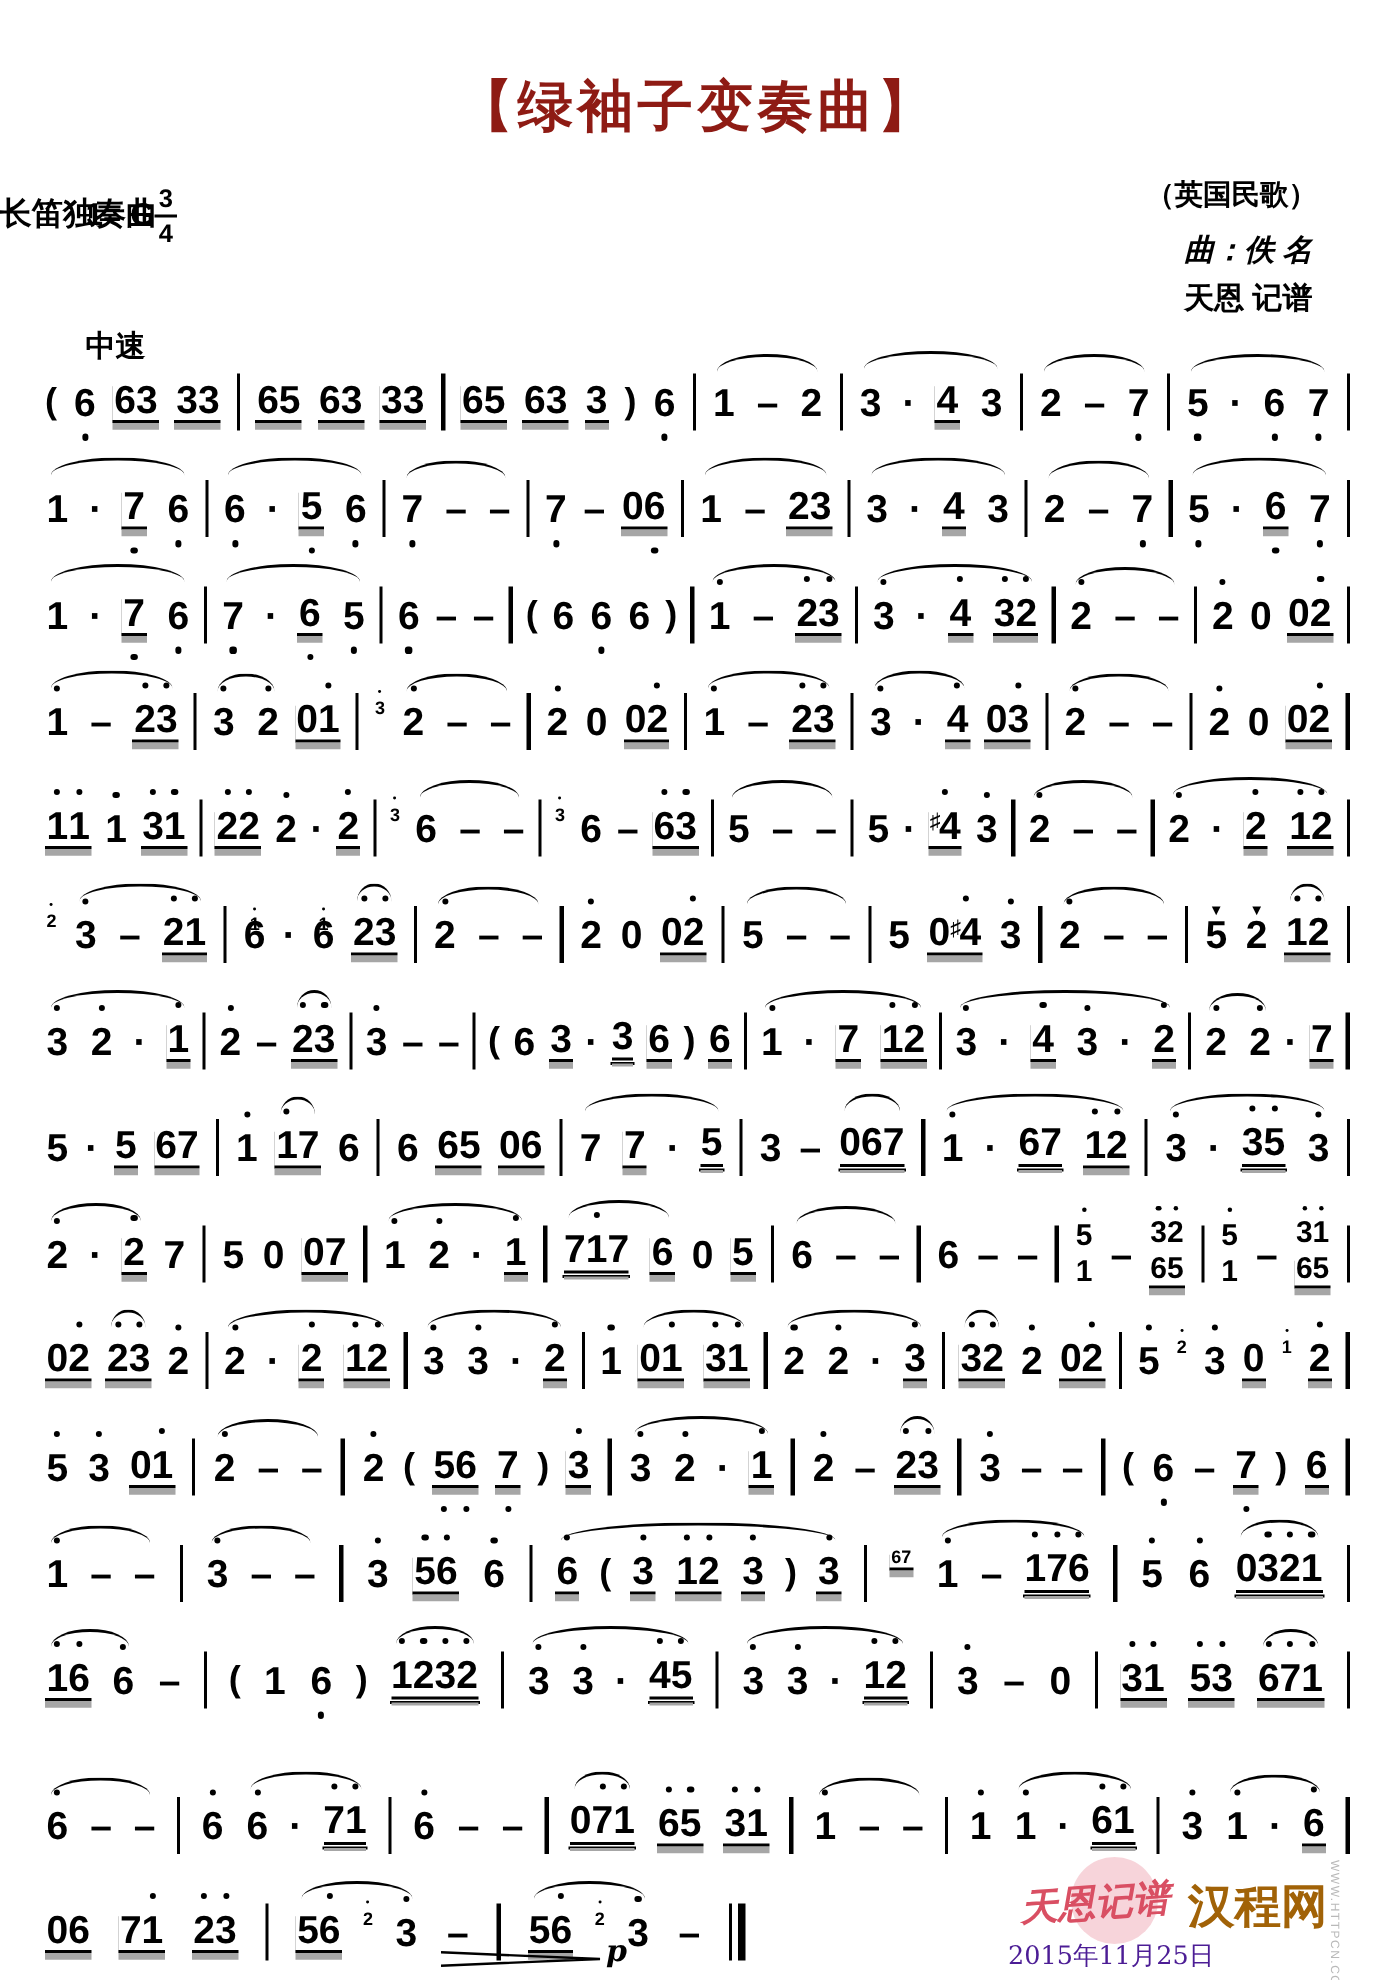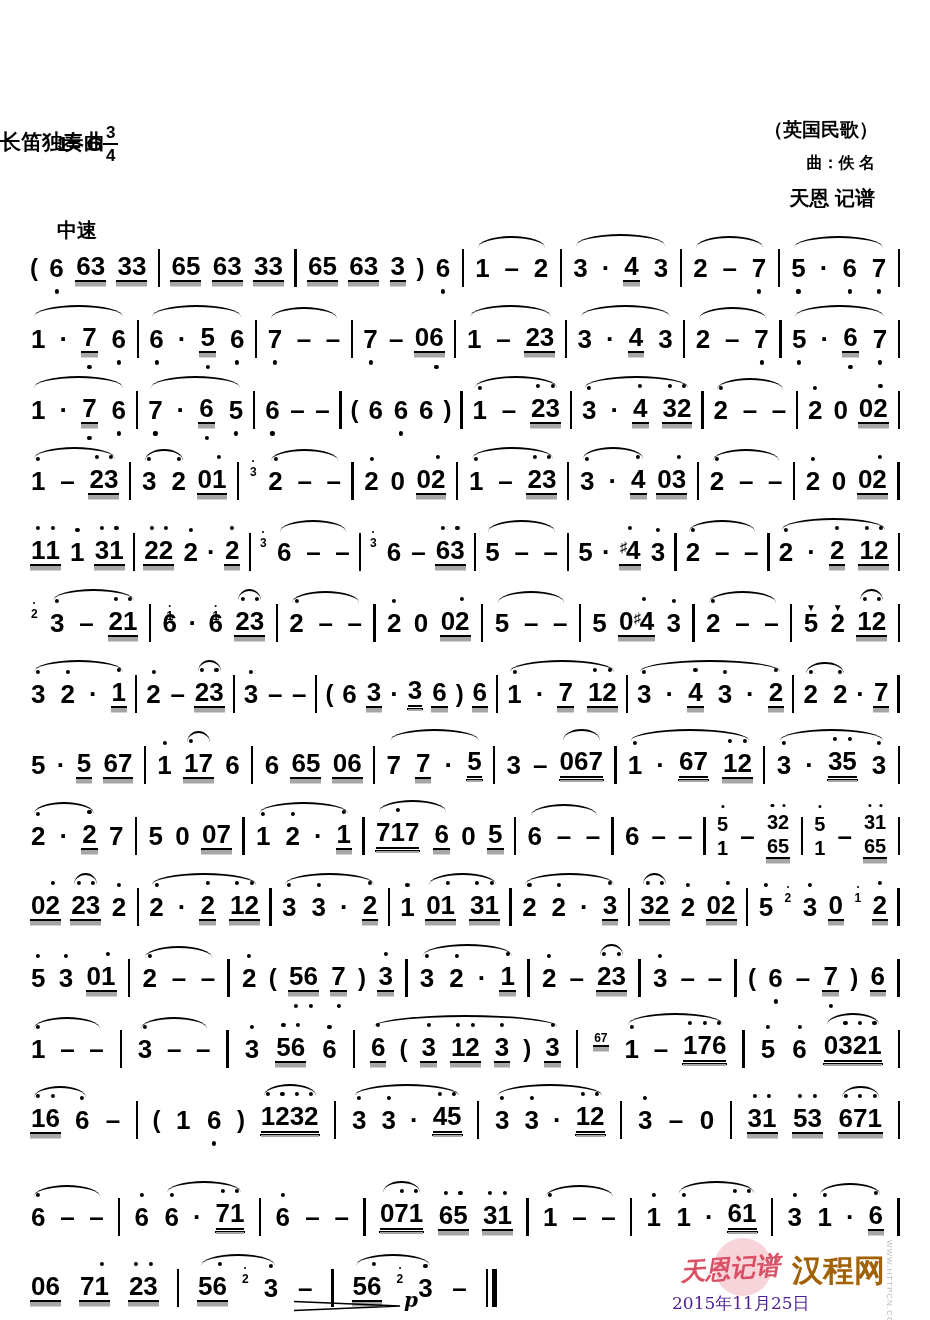--- a/index.html
+++ b/index.html
@@ -8,21 +8,21 @@
   
   .title{position:absolute;top:46px;left:0;right:0;text-align:center;
          font-family:"DejaVu Serif","Liberation Serif",serif;
          font-size:37px;font-weight:bold;letter-spacing:3px;}
   .key-sig{position:absolute;left:57px;top:124px;font-size:21px;font-weight:bold;display:flex;align-items:center;}
   .frac{display:inline-flex;flex-direction:column;align-items:center;font-size:17px;font-weight:bold;line-height:1;}
   .frac .fl{width:15px;height:2px;background:#000;margin:2px 0;}
   .subtitle{position:absolute;top:128px;left:0;right:0;font-size:21px;font-weight:bold;}
   .origin{position:absolute;right:52px;top:117px;font-size:19px;font-weight:bold;
           font-family:"DejaVu Serif","Liberation Serif",serif;}
-  .composer{position:absolute;right:55px;top:153px;font-size:16px;font-weight:bold;}
+  .composer{position:absolute;right:55px;top:153px;font-size:20px;font-weight:bold;font-style:italic;}
   .transcriber{position:absolute;right:55px;top:185px;font-size:20px;font-weight:bold;margin-left:28px;}
   .tempo{position:absolute;left:57px;top:185px;font-size:20px;font-weight:bold;margin-top:32px;}
   
   .score{position:absolute;left:30px;right:30px;top:232px;}
   .music-line{display:flex;justify-content:space-between;align-items:center;height:71px;
               font-size:26px;font-weight:700;line-height:1;}
   .music-line.short{justify-content:flex-start;gap:18px;}
   .music-line.gap-before{margin-top:26px;}
   .sg{position:relative;display:inline-flex;align-items:center;gap:13px;}
   .sg::before{content:"";position:absolute;top:-19px;left:4px;right:4px;height:11px;
@@ -61,20 +61,21 @@
   .wm-url{position:absolute;left:885px;top:1240px;font-size:8px;color:#b9b9b9;
           writing-mode:vertical-rl;letter-spacing:1px;}
   .date{position:absolute;left:672px;top:1292px;font-size:17px;color:#4c1d95;
         font-family:"DejaVu Serif","Liberation Serif",serif;}
 </style>
 </head>
 <body>
 
 <div class="page">
 
+  <div class="title" style="color:#8e1b14;">【绿袖子变奏曲】</div>
 
   <div class="key-sig">
     <span>1= G</span>
     <span class="frac">
       <span>3</span>
       <span class="fl"></span>
       <span>4</span>
     </span>
   </div>
 

